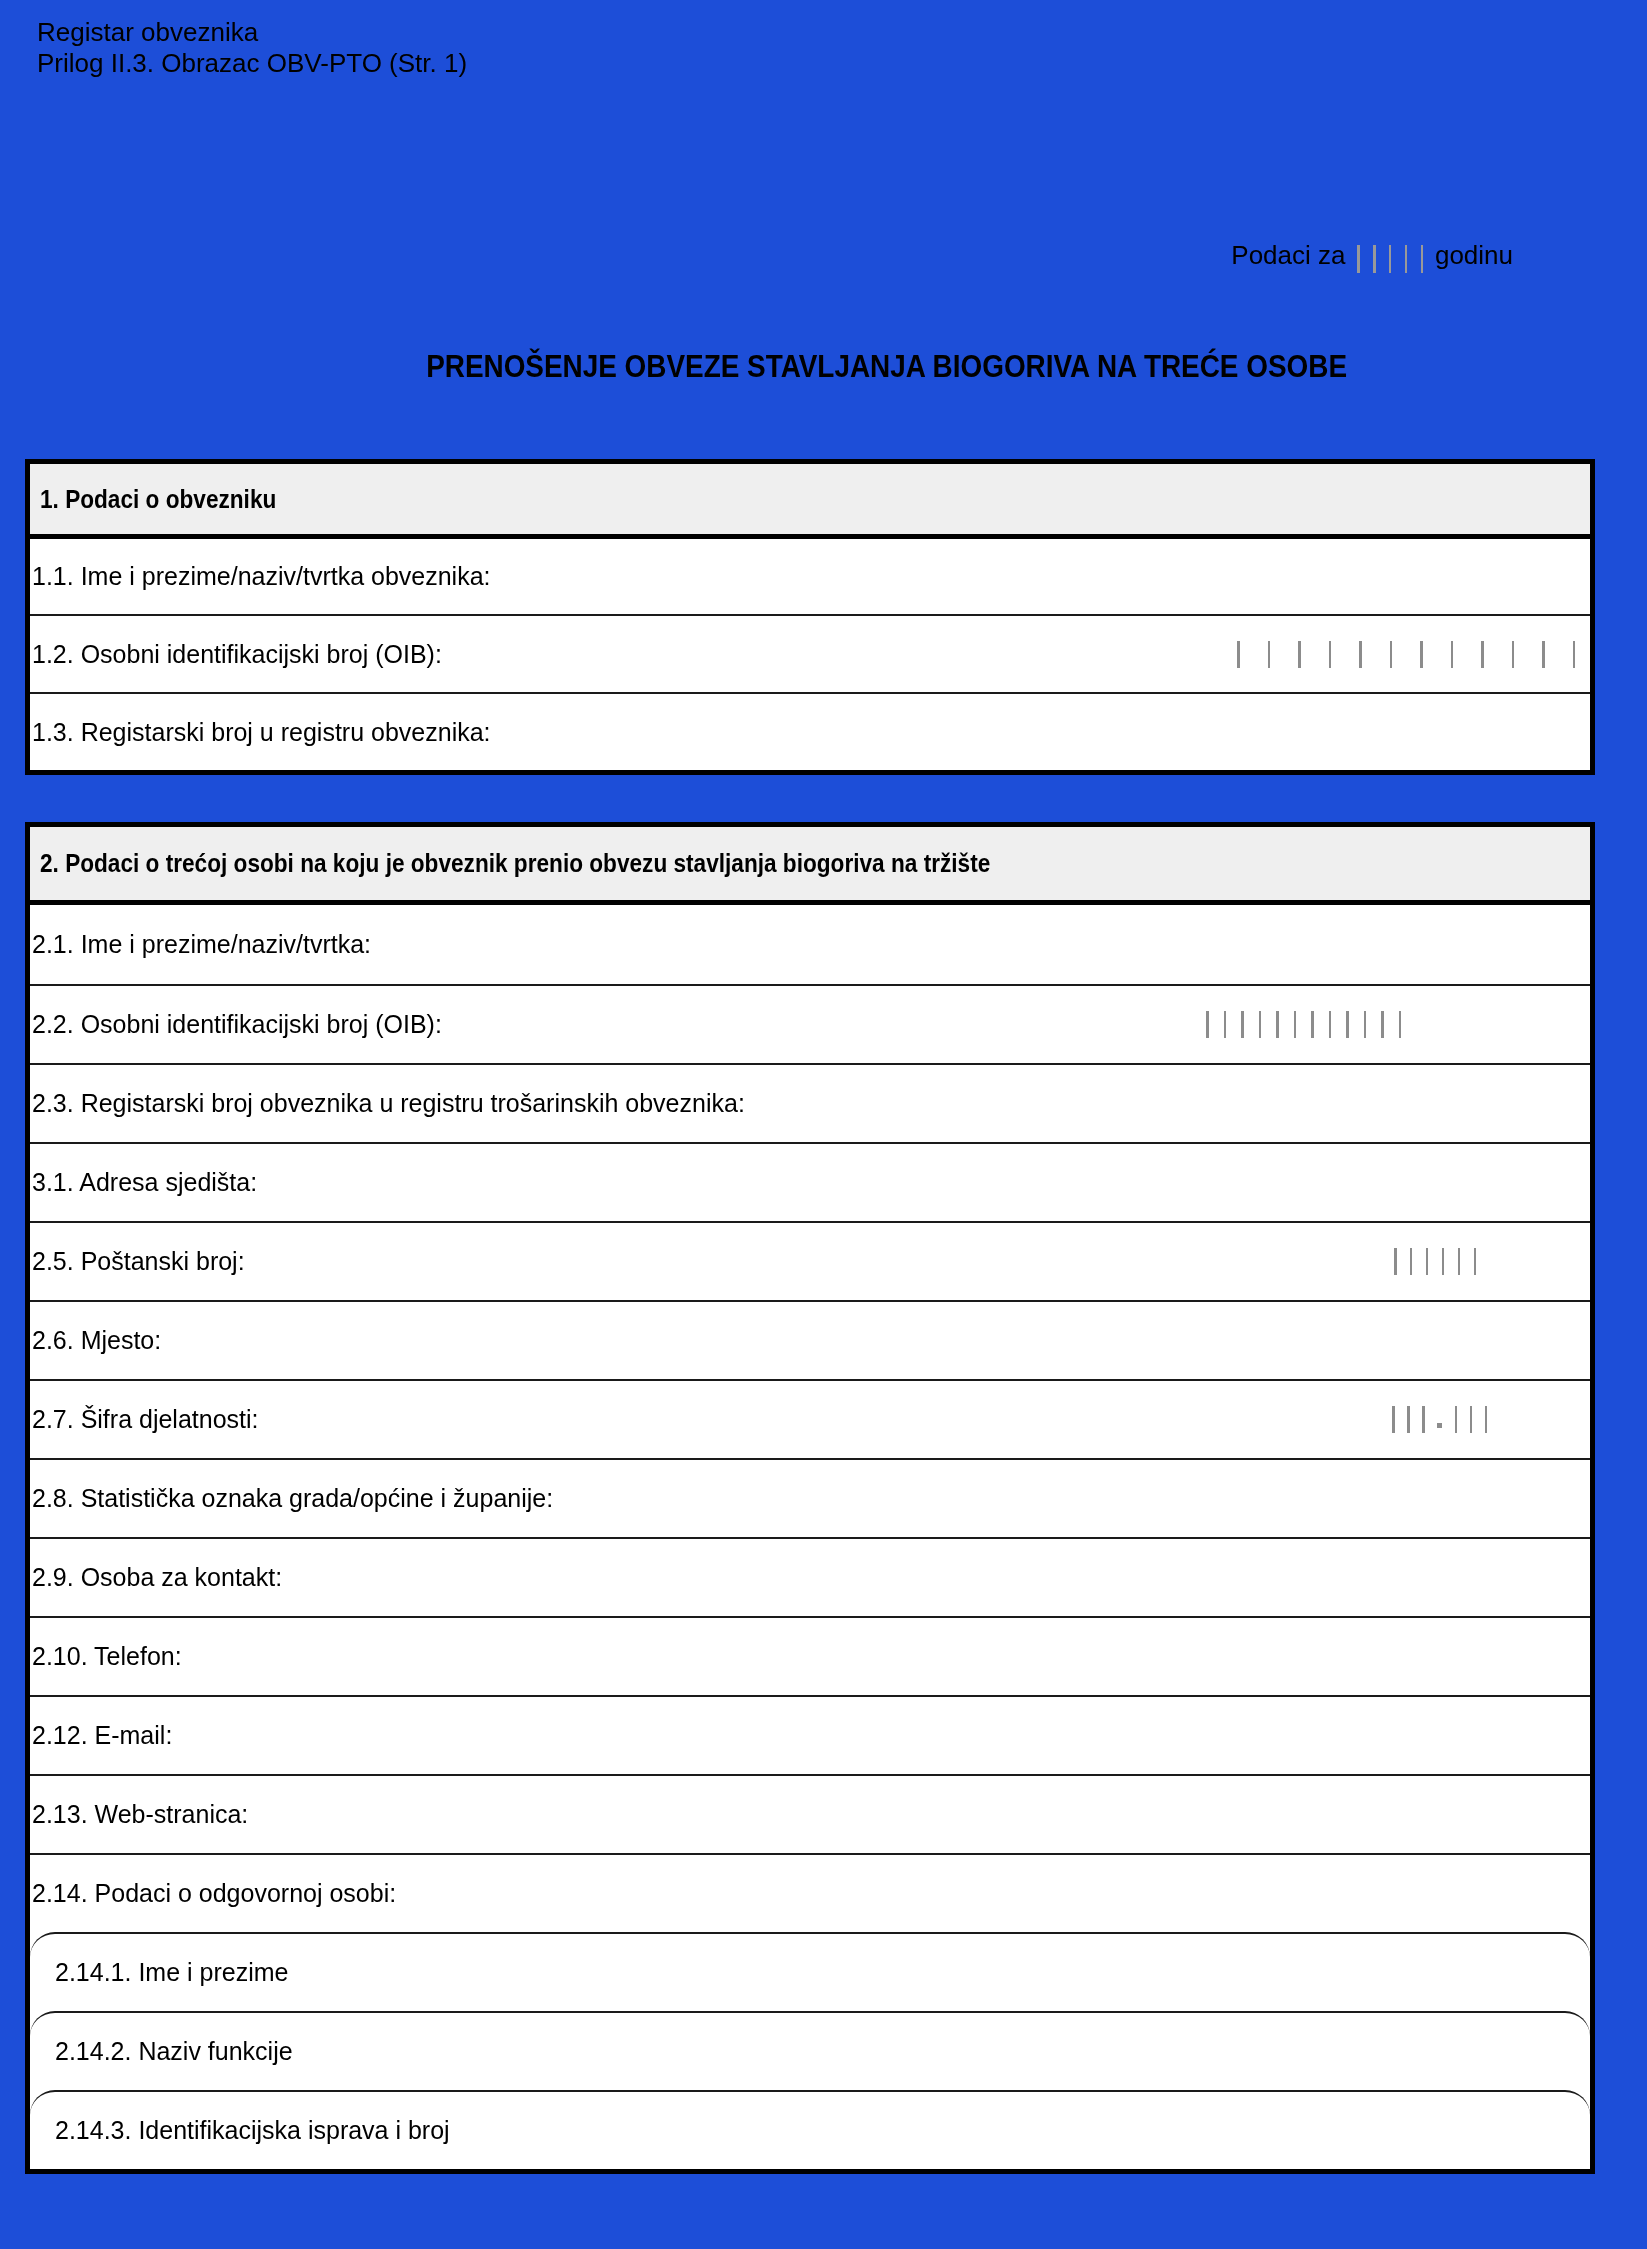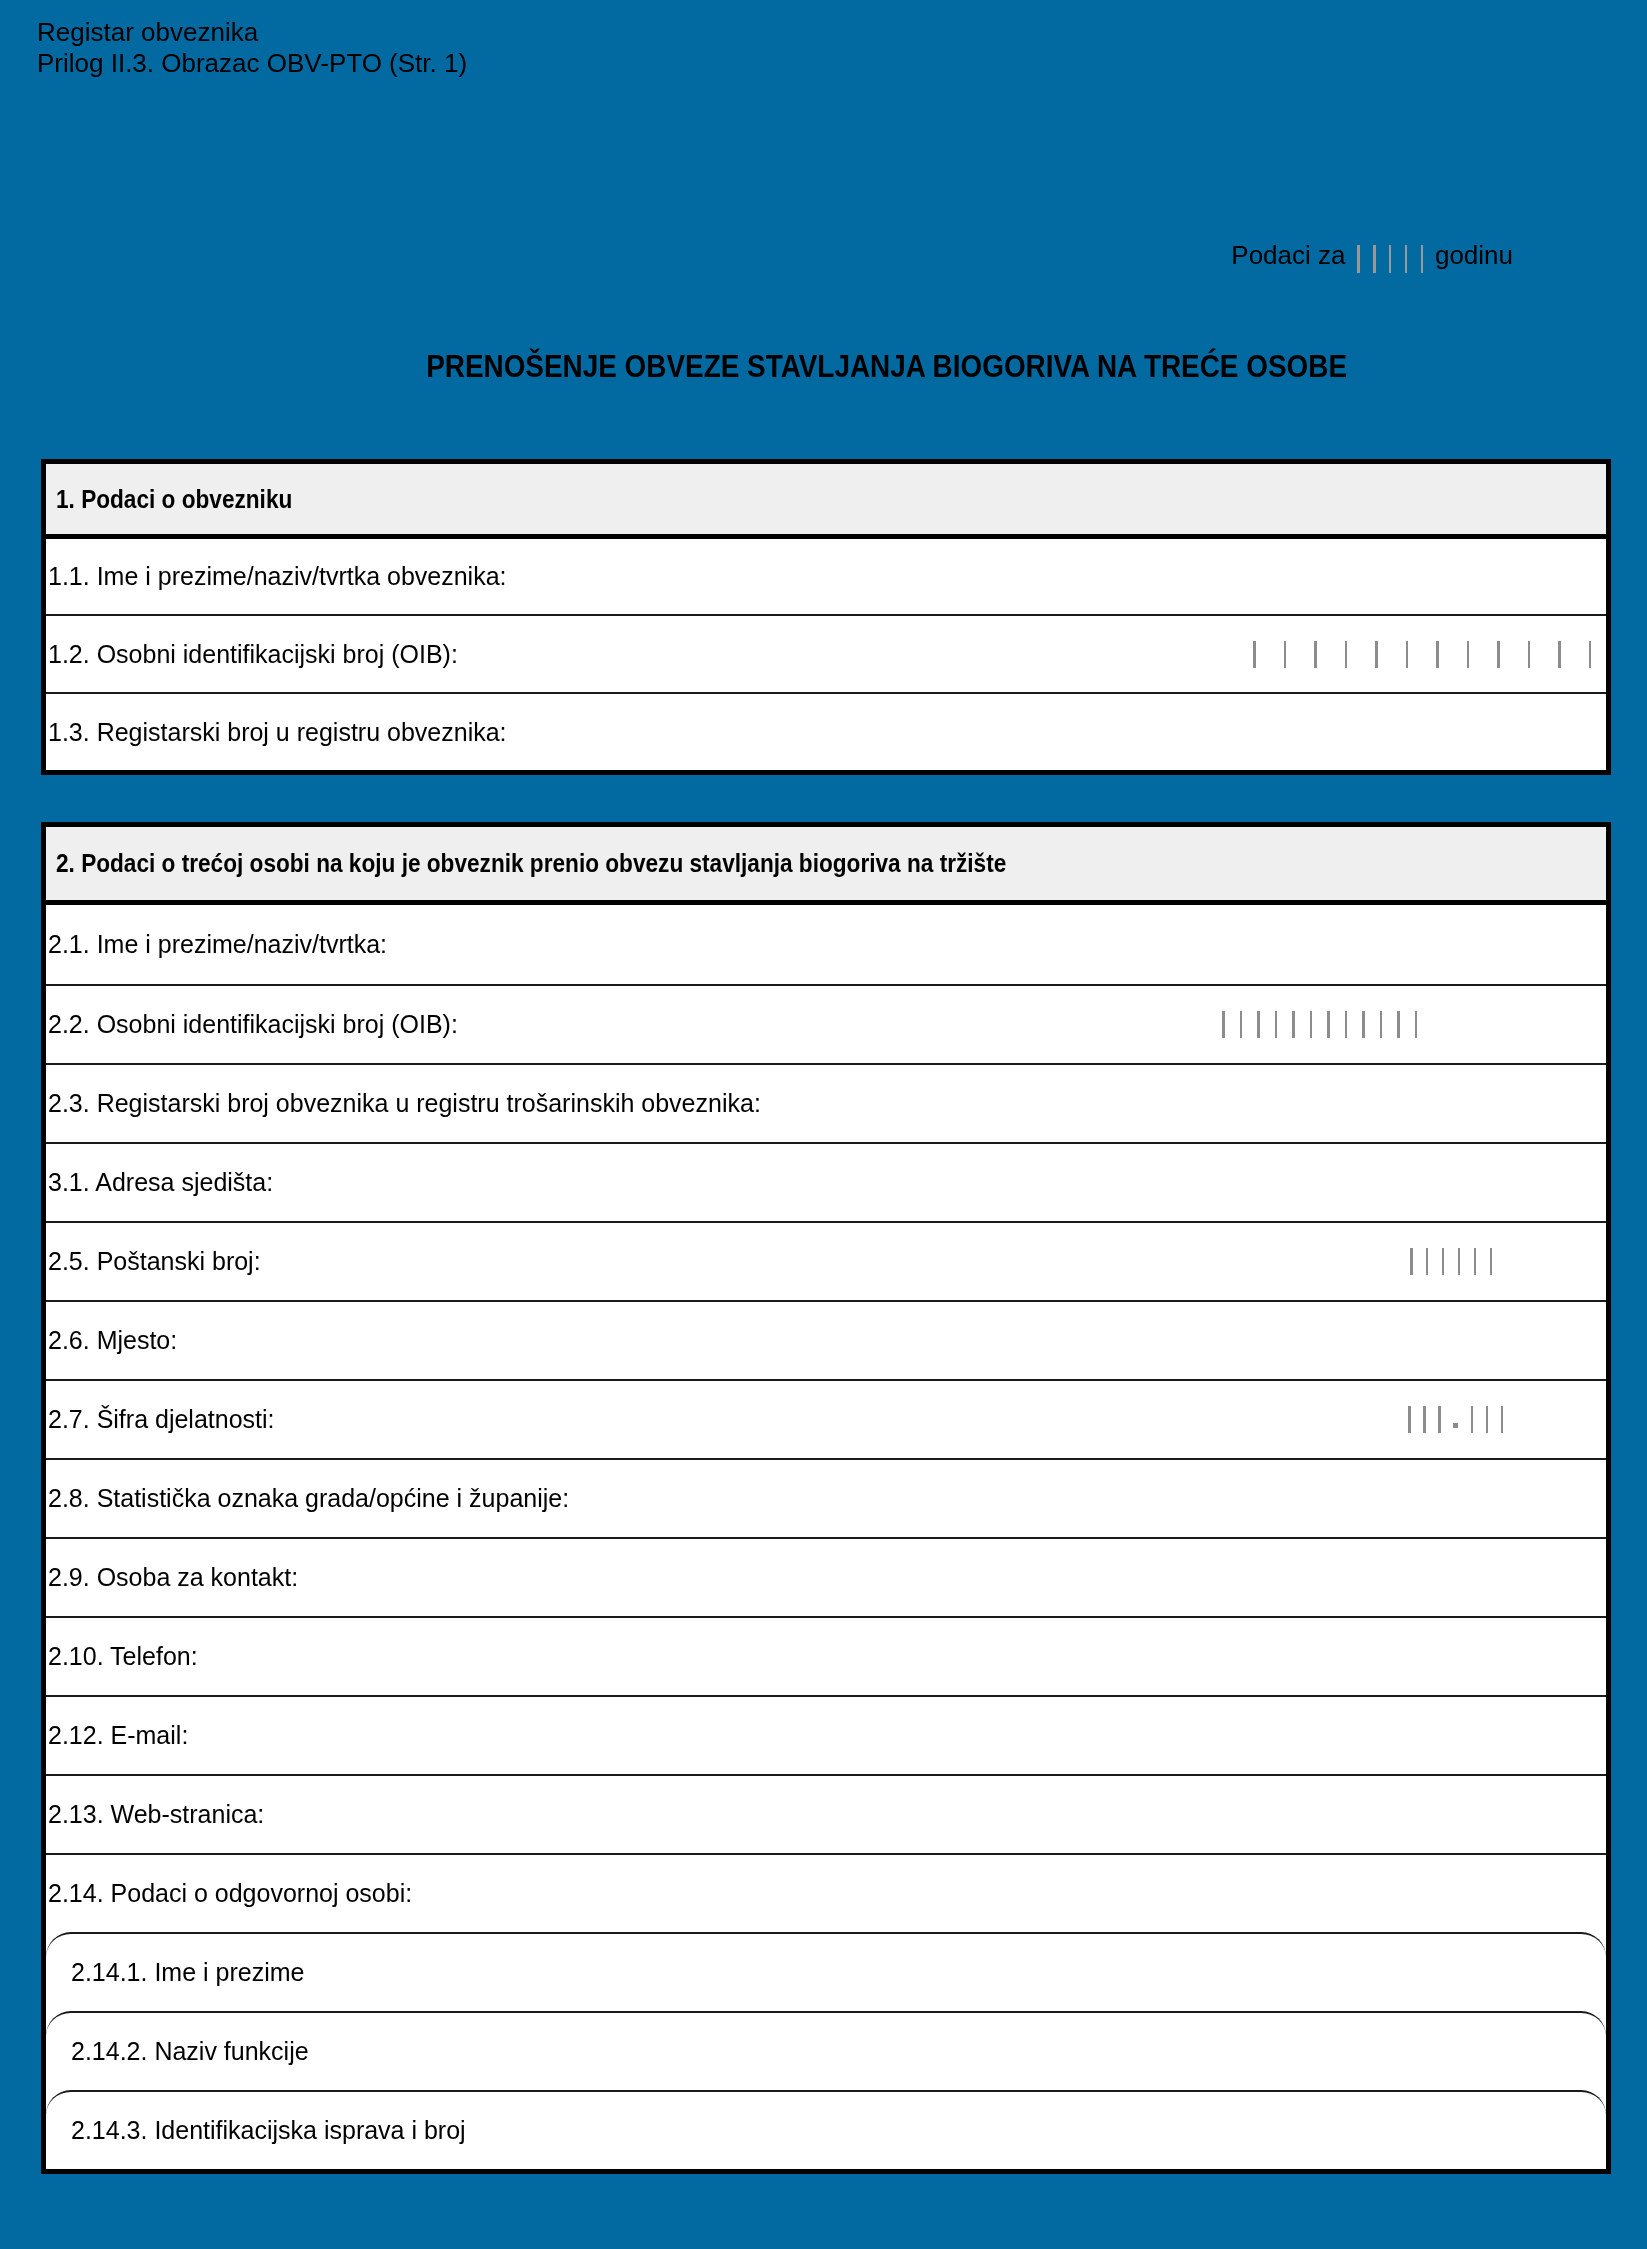--- a/index.html
+++ b/index.html
@@ -1,19 +1,19 @@
 <!DOCTYPE html>
 <html style="--header-bg: #efefef; --border: #000000; --tick: #8c8c8c;font-size:13.4px"><head>
 <meta charset="utf-8">
 <style>
   html,body { margin:0; padding:0; background:#ffffff; }
   .page {
     position:relative;
     width:1647px; height:2250px;
-    background:#0369a1;
+    background:#1d4ed8;
     overflow:hidden;
     font-family:"Liberation Sans", sans-serif;
     color:#000;
   }
 
   
   .corner { position:absolute; left:37px; top:16.7px; font-size:26px; line-height:31px; }
 
   
   .yearline {
@@ -26,21 +26,21 @@
 
   
   .title-wrap { position:absolute; top:349px; left:63px; width:1647px; text-align:center; }
   .title {
     display:inline-block; font-size:31px; font-weight:bold; white-space:nowrap;
     transform:scaleX(0.90); transform-origin:center;
   }
 
   
   .tbl {
-    position:absolute; left:41px; width:1570px;
+    position:absolute; left:25px; width:1570px;
     border:5px solid var(--border,#000);
     box-sizing:border-box; background:#fff;
   }
   #tbl-1 { top:459px; }
   #tbl-2 { top:822px; }
 
   .tbl-header {
     background:var(--header-bg,#efefef);
     border-bottom:5px solid var(--border,#000);
     display:flex; align-items:center; padding-left:10px;

